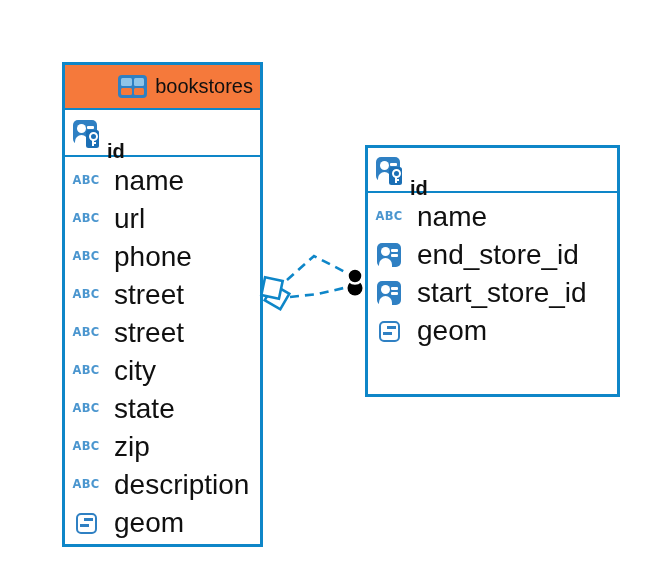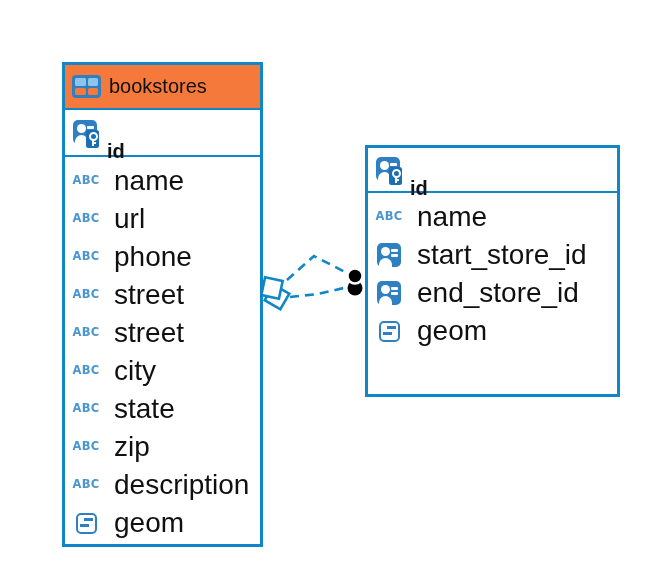--- a/index.html
+++ b/index.html
@@ -78,21 +78,21 @@
       <rect x="-9" y="-9" width="18" height="18" transform="translate(277,297) rotate(30)" fill="#ffffff" stroke="#0E86C8" stroke-width="2.6"></rect>
       <rect x="-9" y="-9" width="18" height="18" transform="translate(272,288) rotate(12)" fill="#ffffff" stroke="#0E86C8" stroke-width="2.6"></rect>
     </g>
     <g>
       <circle cx="355" cy="288" r="7.5" fill="#000000"></circle>
       <circle cx="355" cy="276" r="7.5" fill="#000000" stroke="#ffffff" stroke-width="2.5"></circle>
     </g>
   </svg>
 
   <div class="table t0">
-    <div class="thead" style="background: rgb(245, 121, 59);">
+    <div class="thead" style="background: rgb(245, 121, 59); justify-content: flex-end;">
       <span class="tbl-icon">
         <span class="tc top"></span>
           <span class="tc top"></span>
           <span class="tc bot" style="background: rgb(245, 121, 59);"></span>
           <span class="tc bot" style="background: rgb(245, 121, 59);"></span>
       </span>
       <span class="tname">bookstores</span>
     </div>
     <div class="pkrow">
       <span class="icell">
@@ -207,32 +207,32 @@
         </div>
         <div class="frow">
           <span class="icell">
             <span class="icon-card">
               <span class="head"></span>
               <span class="body"></span>
               <span class="l1"></span>
               <span class="l2"></span>
             </span>
           </span>
+          <span class="fname">end_store_id</span>
+        </div>
+        <div class="frow">
+          <span class="icell">
+            <span class="icon-card">
+              <span class="head"></span>
+              <span class="body"></span>
+              <span class="l1"></span>
+              <span class="l2"></span>
+            </span>
+          </span>
           <span class="fname">start_store_id</span>
-        </div>
-        <div class="frow">
-          <span class="icell">
-            <span class="icon-card">
-              <span class="head"></span>
-              <span class="body"></span>
-              <span class="l1"></span>
-              <span class="l2"></span>
-            </span>
-          </span>
-          <span class="fname">end_store_id</span>
         </div>
         <div class="frow">
           <span class="icell">
             <span class="icon-geom">
               <span class="d1"></span>
               <span class="d2"></span>
             </span>
           </span>
           <span class="fname">geom</span>
         </div>

